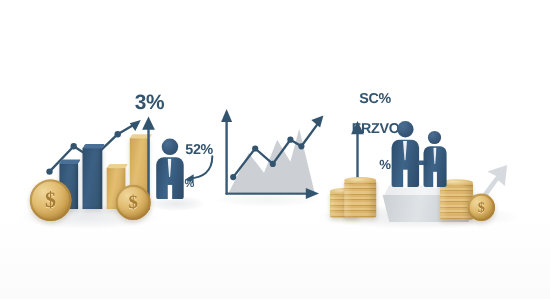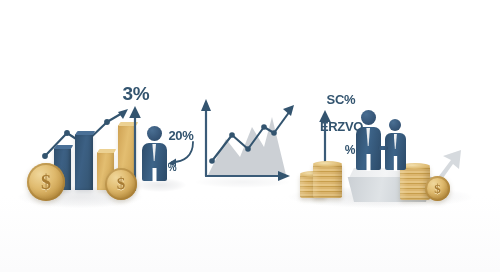--- a/index.html
+++ b/index.html
@@ -177,21 +177,21 @@
                             clip-path: polygon(42% 0%, 58% 0%, 58% 100%, 42% 100%);"></div>
     <div class="tie" style="left:14.4px; top:26px; width:3.6px; height:17px;
                             clip-path: polygon(0% 0%, 100% 0%, 62% 100%, 38% 100%);"></div>
   </div>
 
   <svg class="abs" style="left:166px; top:140px;" width="32" height="30" viewBox="0 0 32 30">
     <path d="M27,2 C27,16 18,22 6,22" fill="none" stroke="#33546f" stroke-width="1.8" stroke-linecap="round"></path>
     <path d="M2,23.5 L10,18.5 L10,26.5 Z" fill="#33546f"></path>
   </svg>
 
-  <div class="label" id="label-25pct">20%</div>
+  <div class="label" id="label-25pct">52%</div>
   <div class="label" id="label-pct-small">%</div>
 
   <div class="abs" style="left:198px; top:95px; width:100px; height:90px;">
 
     <svg class="abs" style="left:8px; top:8px;" width="86" height="74" viewBox="0 0 86 74">
       <path d="M2,72 L20,36 L34,54 L46,24 L58,44 L66,14 L80,72 Z" fill="#c9ced3" opacity="0.95"></path>
     </svg>
 
     <svg class="abs" style="left:8px; top:8px;" width="92" height="74" viewBox="0 0 92 74">
       <polyline points="6,58 26,32 42,46 58,24 68,30" fill="none" stroke="#33546f" stroke-width="2.1" stroke-linecap="round" stroke-linejoin="round"></polyline>
@@ -207,21 +207,21 @@
     <svg class="abs" style="left:0px; top:0px;" width="100" height="90" viewBox="0 0 100 90">
       <line x1="8" y1="14" x2="8" y2="81" stroke="#3a5b78" stroke-width="2.2" stroke-linecap="round"></line>
       <path d="M8,4 L3,16 L13,16 Z" fill="#33546f"></path>
       <line x1="8" y1="81" x2="82" y2="81" stroke="#3a5b78" stroke-width="2.2" stroke-linecap="round"></line>
       <path d="M92,81 L80,76 L80,86 Z" fill="#33546f"></path>
     </svg>
   </div>
 
   <div class="abs" style="left:285px; top:70px; width:215px; height:140px;">
 
-    <div class="label" id="label-growth" style="left:15px; top:10px;">
+    <div class="label" id="label-growth" style="left:15px; top:0;">
       <span>SC%</span><br>
       <span>ERZVO</span>
     </div>
 
     <svg class="abs" style="left:31px; top:38px;" width="18" height="70" viewBox="0 0 18 70">
       <line x1="9" y1="12" x2="9" y2="68" stroke="#3a5b78" stroke-width="2.2" stroke-linecap="round"></line>
       <path d="M9,2 L3.2,14 L14.8,14 Z" fill="#33546f"></path>
     </svg>
 
     <div class="coin-stack" style="left:15px; top:104px; width:26px; height:24px;"></div>

